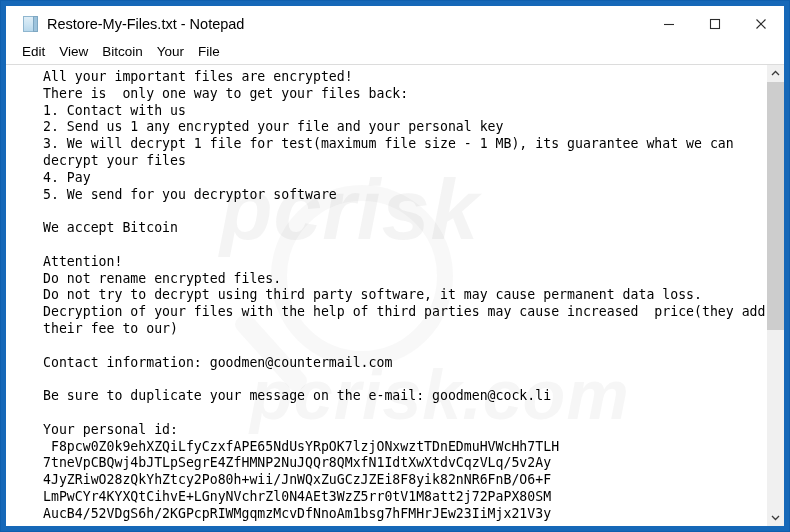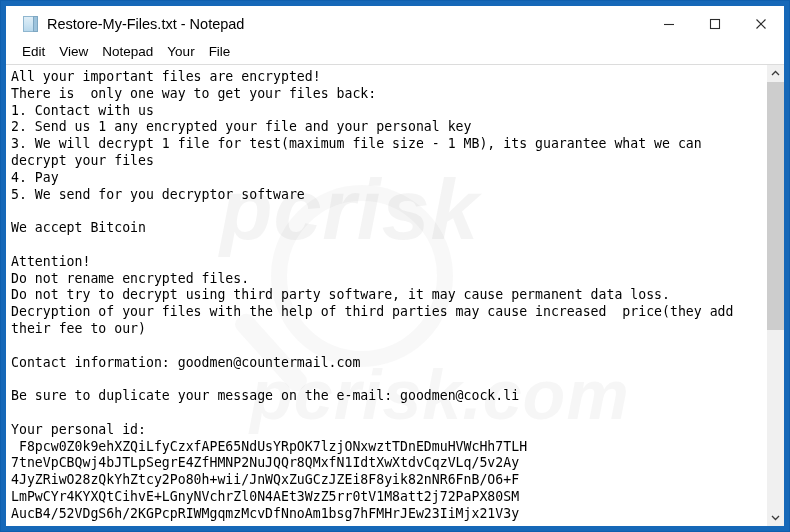--- a/index.html
+++ b/index.html
@@ -166,20 +166,21 @@
   .doc {
     position: relative;
     z-index: 1;
     font-family: "DejaVu Sans Mono", "Liberation Mono", monospace;
     font-size: 13.2px;
     line-height: 16.8px;
     color: #000000;
     padding: 4px 0 0 5px;
     white-space: pre;
     letter-spacing: 0px;
+    margin-left: 32px;
   }
   .doc .ln { height: 16.8px; }
 
   
   .scrollbar {
     width: 17px;
     min-width: 17px;
     background: #f0f0f0;
     border-left: 1px solid #ffffff;
     display: flex;
@@ -237,21 +238,21 @@
           <line x1="1.5" y1="1.5" x2="10.5" y2="10.5" stroke="#2b2b2b" stroke-width="1.1"></line>
           <line x1="10.5" y1="1.5" x2="1.5" y2="10.5" stroke="#2b2b2b" stroke-width="1.1"></line>
         </svg>
       </div>
     </div>
   </div>
 
   <div class="menubar">
     <span class="menu-item">Edit</span>
     <span class="menu-item">View</span>
-    <span class="menu-item">Notepad</span>
+    <span class="menu-item">Bitcoin</span>
     <span class="menu-item">Your</span>
     <span class="menu-item">File</span>
   </div>
 
   <div class="client">
 
     <div class="textarea-wrap">
       <div class="watermark">
         <div class="wm-circle wmc1"></div>
         <div class="wm-stick"></div>

